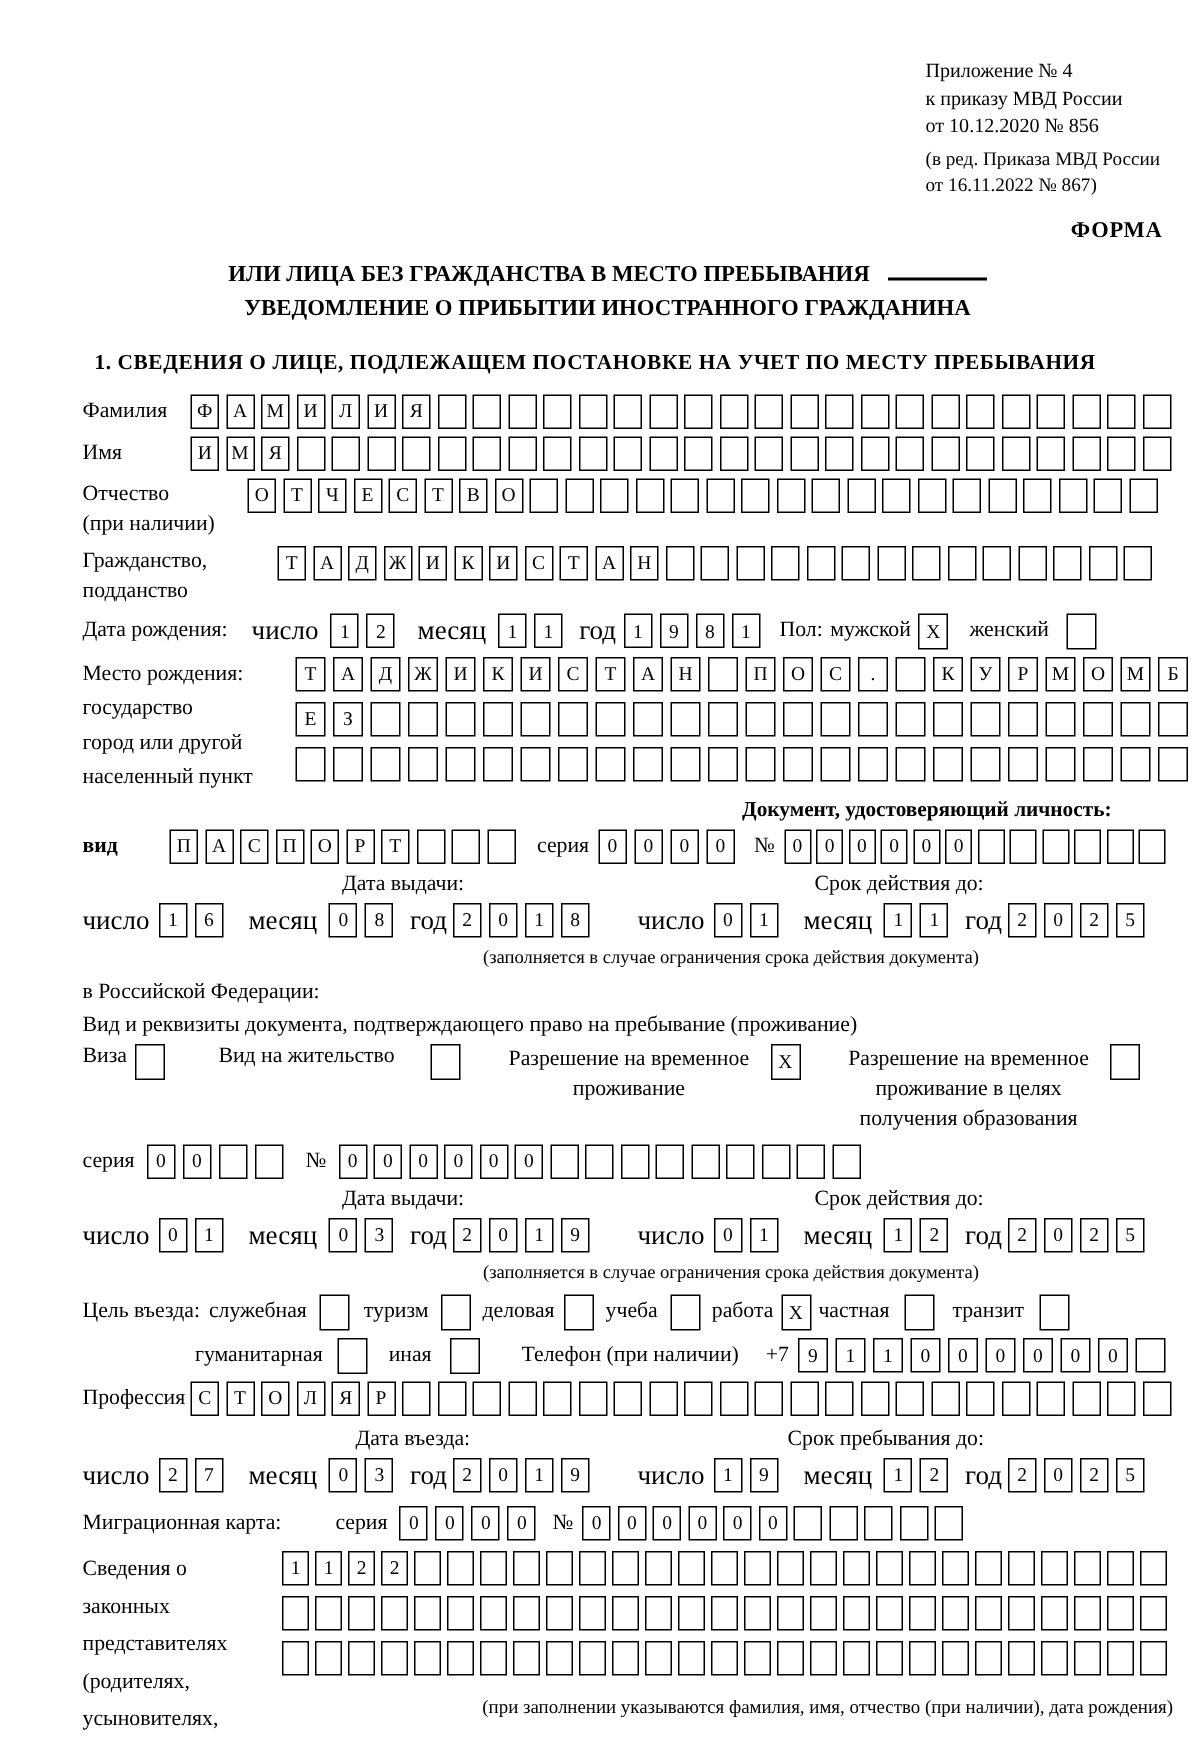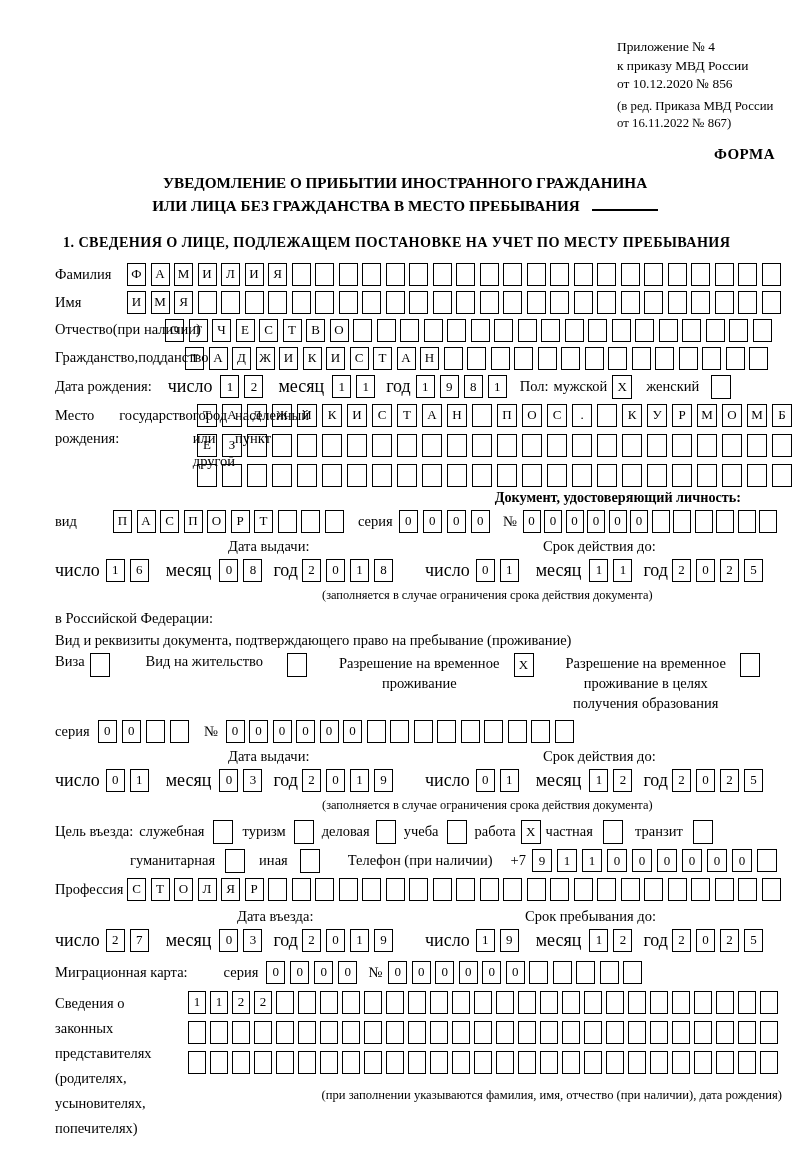--- a/index.html
+++ b/index.html
@@ -16,41 +16,41 @@
   
   .title { text-align:center; font-weight:bold; font-size:15.2px; line-height:23.5px; margin-top:8px; padding-right:45px; }
   .blank { display:inline-block; width:66px; border-bottom:2.2px solid #000; height:12px; margin-left:12px; }
   .sect { font-weight:bold; font-size:14.2px; letter-spacing:.4px; margin-top:16px; margin-left:8px; }
   
   .frow { display:flex; align-items:center; margin-bottom:5px; }
   .frow.top { align-items:flex-start; }
   .first { margin-top:12px; }
   .lbl, .sm { flex:none; white-space:nowrap; }
   .sm { font-size:18px; }
-  .w72{width:72px;} .w110{width:110px;} .w130{width:130px;} .w58{width:58px;} .w142{width:142px;} .w133{width:133px;}
-  .lbl2 { display:flex; line-height:20px; flex:none; white-space:nowrap; }
+  .w72{width:72px;} .w110{width:110px;} .w130{width:130px;} .w58{width:58px;font-weight:bold;} .w142{width:142px;} .w133{width:133px;}
+  .lbl2 { display:flex; flex-direction:column; line-height:20px; flex:none; white-space:nowrap; }
   
   .cells { display:inline-flex; flex:none; }
   .cell { flex:none; width:19px; height:23px; border:1.6px solid #000; margin-right:4.5px;
           display:inline-flex; align-items:center; justify-content:center; font-size:13px; }
   .cells.wide .cell { width:20px; margin-right:5px; }
   .cells.dg  .cell { margin-right:5px; }
   .cells.tight .cell { width:18px; margin-right:3.5px; }
   .cells.rep .cell { width:18px; margin-right:4px; }
   .cells.cbx .cell { width:20px; height:24px; margin-right:0; }
   
   .posrow { position:relative; margin-bottom:3px; }
   .posrow > * { position:absolute; top:0; white-space:nowrap; }
   .posrow .grp { display:inline-flex; align-items:center; }
   .h18{height:18px;} .h26{height:26px;} .h15{height:15px;}
   .note { font-size:12.4px; }
   .dochead { font-weight:bold; font-size:14.2px; text-align:right; padding-right:59px; margin:1px 0 4px 0; }
   .intro { margin-bottom:3px; line-height:19px; }
   .ctr { display:inline-flex; flex-direction:column; align-items:center; line-height:20px; flex:none; text-align:center; }
-  .bp-labels { display:flex; flex-direction:row; line-height:23px; flex:none; }
+  .bp-labels { display:flex; flex-direction:column; line-height:23px; flex:none; }
   .bp-rows { display:flex; flex-direction:column; gap:7px; }
   .rep-labels { display:flex; flex-direction:column; line-height:25px; flex:none; }
   .rep-right { display:flex; flex-direction:column; gap:7px; }
   .note-center { font-size:12.6px; text-align:right; margin-top:7px; white-space:nowrap; }
   .ml4{margin-left:4px;} .ml5{margin-left:5px;} .ml6{margin-left:6px;} .ml8{margin-left:8px;}
   .ml10{margin-left:10px;} .ml12{margin-left:12px;} .ml14{margin-left:14px;} .ml16{margin-left:16px;}
   .ml18{margin-left:18px;} .ml20{margin-left:32px;justify-content:flex-end;} .ml24{margin-left:24px;} .ml28{margin-left:28px;}
   .ml36{margin-left:36px;}
 </style>
 </head>
@@ -63,22 +63,22 @@
     <div>к приказу МВД России</div>
     <div>от 10.12.2020 № 856</div>
     <div class="amend">
       <div>(в ред. Приказа МВД России</div>
       <div>от 16.11.2022 № 867)</div>
     </div>
   </div>
   <div class="forma">ФОРМА</div>
 
   <div class="title">
+    <div><span>ИЛИ ЛИЦА БЕЗ ГРАЖДАНСТВА В МЕСТО ПРЕБЫВАНИЯ</span><span class="blank"></span></div>
     <div>УВЕДОМЛЕНИЕ О ПРИБЫТИИ ИНОСТРАННОГО ГРАЖДАНИНА</div>
-    <div><span>ИЛИ ЛИЦА БЕЗ ГРАЖДАНСТВА В МЕСТО ПРЕБЫВАНИЯ</span><span class="blank"></span></div>
   </div>
 
   <div class="sect">1. СВЕДЕНИЯ О ЛИЦЕ, ПОДЛЕЖАЩЕМ ПОСТАНОВКЕ НА УЧЕТ ПО МЕСТУ ПРЕБЫВАНИЯ</div>
 
   <div class="frow first">
     <span class="lbl w72">Фамилия</span>
     <span class="cells">
         <span class="cell">Ф</span>
         <span class="cell">А</span>
         <span class="cell">М</span>

